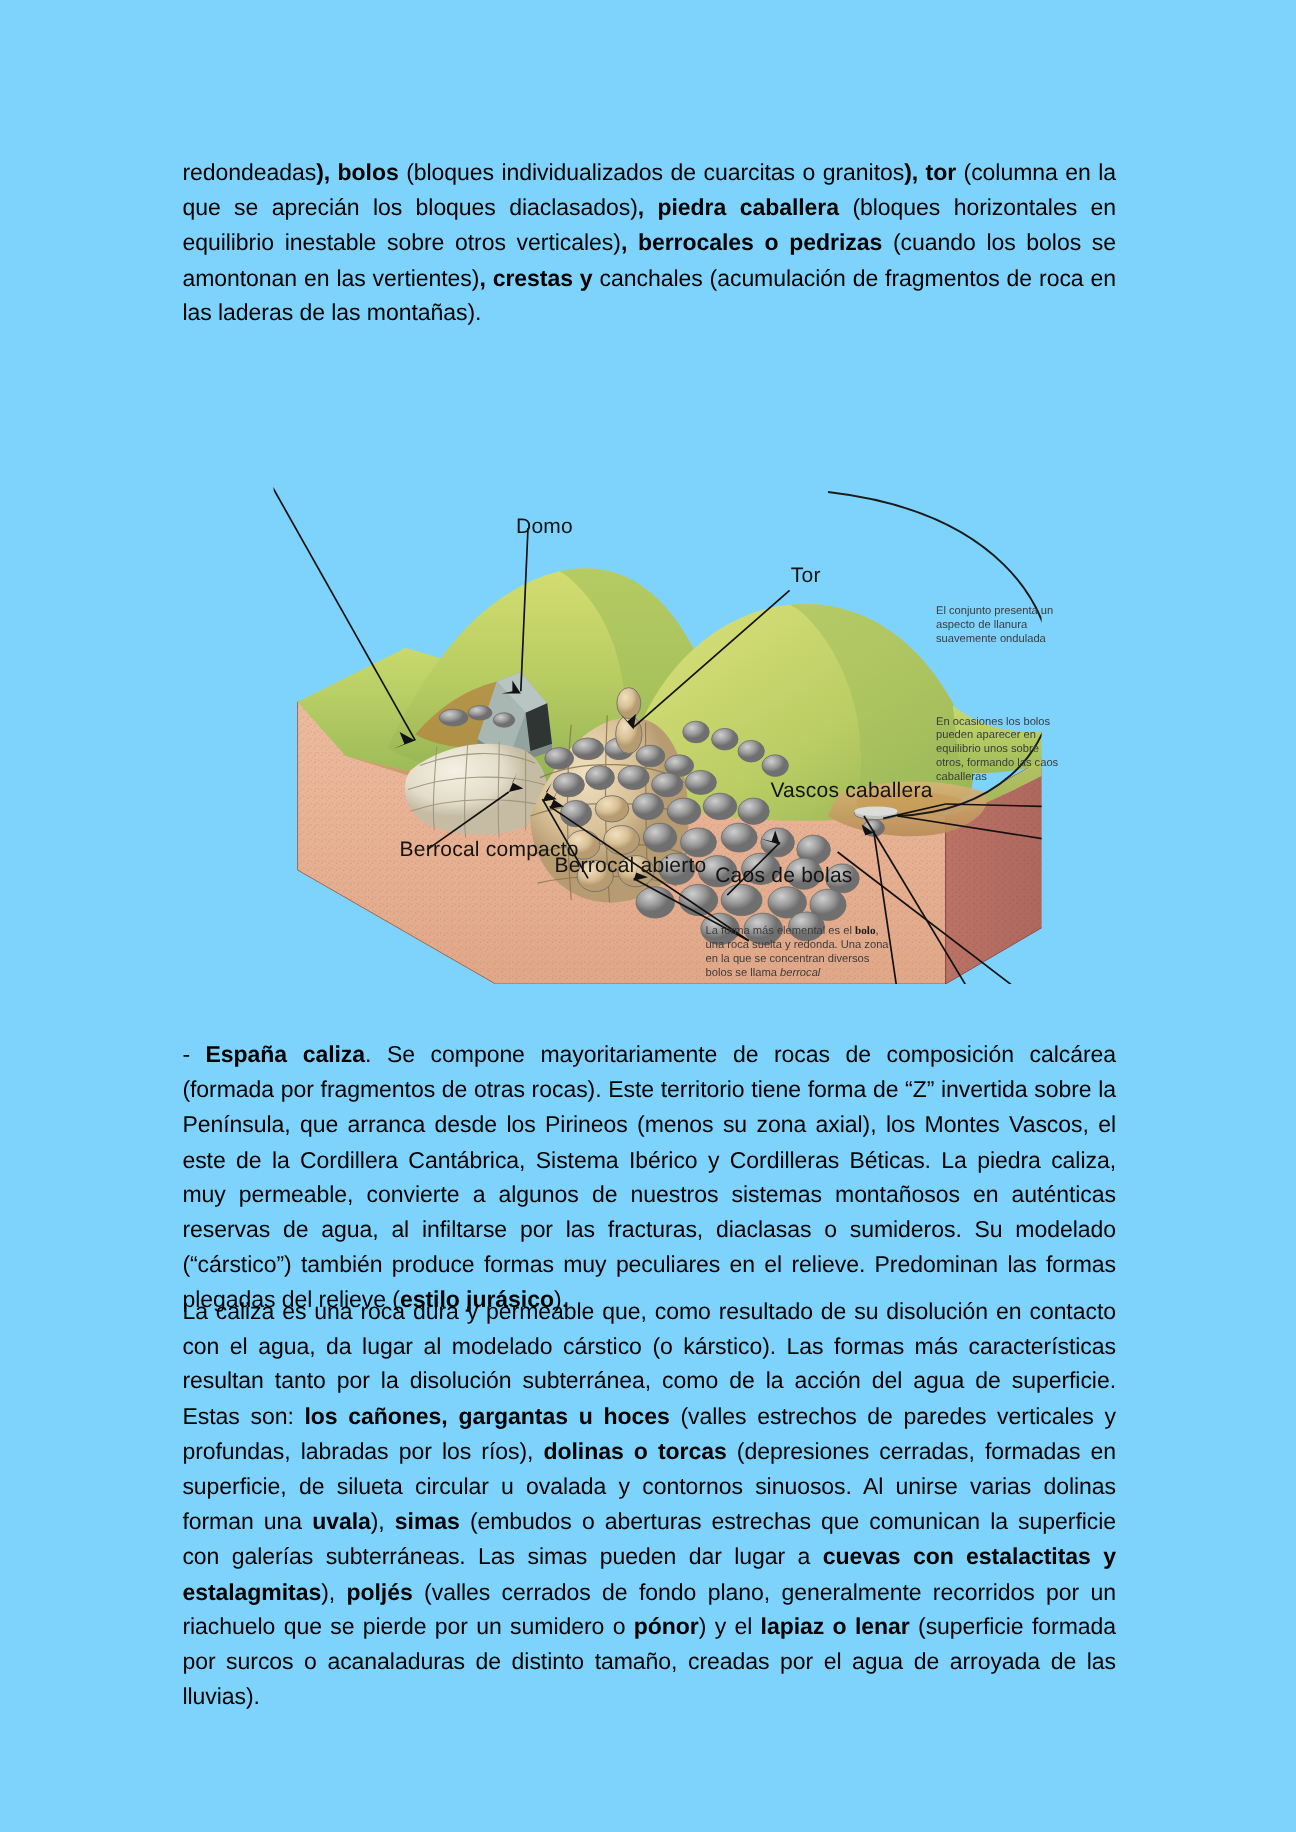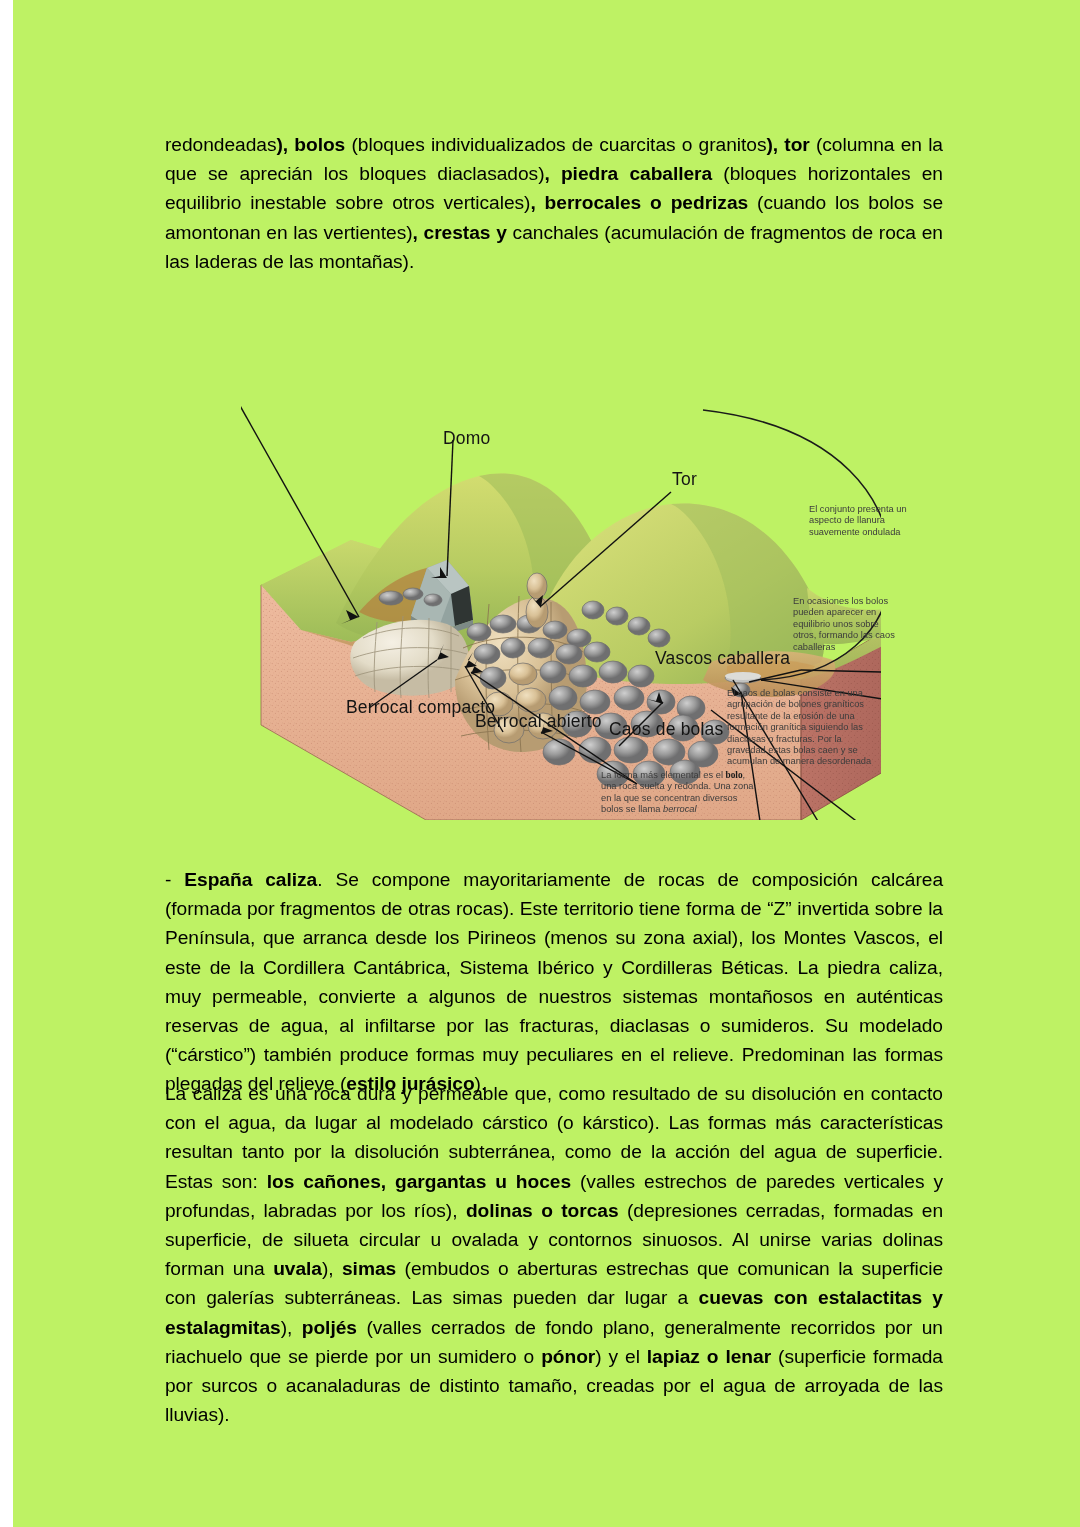--- a/index.html
+++ b/index.html
@@ -11,22 +11,21 @@
     width: 1080px;
     height: 1527px;
     position: relative;
     font-family: "Liberation Sans", sans-serif;
     color: #111111;
     overflow: hidden;
   }
   .page {
     position: absolute;
     inset: 0;
-    background: #bef264;
-    margin-left: 13px;
+    background: #7dd3fc;
   }
 
   
   .textblock {
     position: absolute;
     left: 152px;
     width: 778px;
     font-size: 19.2px;
     line-height: 29.2px;
     text-align: justify;
@@ -53,21 +52,21 @@
     position: absolute;
     font-size: 9.3px;
     line-height: 11.4px;
     color: #3c3c3c;
     font-family: "Liberation Sans", sans-serif;
   }
   .anno b { color: #1a1a1a; font-family: Liberation Serif, serif; }
   .anno i { font-style: italic; }
 
   .anno-domos { left: 240px; top: 396px; width: 86px; }
-  .anno-llanura { left: 796px; top: 504px; width: 112px; }
+  .anno-llanura { left: 780px; top: 504px; width: 112px; }
   .anno-caballeras { left: 780px; top: 596px; width: 104px; }
   .anno-caos { left: 714px; top: 688px; width: 152px; }
   .anno-bolo { left: 588px; top: 770px; width: 160px; }
 
   .dlabel {
     position: absolute;
     font-size: 17.5px;
     color: #141414;
     font-family: "Liberation Sans", sans-serif;
     letter-spacing: 0.2px;
@@ -339,21 +338,20 @@
 
   <div class="dlabel lbl-domo">Domo</div>
   <div class="dlabel lbl-tor">Tor</div>
   <div class="dlabel lbl-piedra">Vascos caballera</div>
   <div class="dlabel lbl-berrocal-compacto">Berrocal compacto</div>
   <div class="dlabel lbl-berrocal-abierto">Berrocal abierto</div>
   <div class="dlabel lbl-caos">Caos de bolas</div>
 
   <div class="anno anno-llanura">El conjunto presenta un aspecto de llanura suavemente ondulada</div>
   <div class="anno anno-caballeras">En ocasiones los bolos pueden aparecer en equilibrio unos sobre otros, formando las caos caballeras</div>
-  <div class="anno anno-caos">El caos de bolas consiste en una agrupación de bolones graníticos resultante de la erosión de una formación granítica siguiendo las diaclasas o fracturas. Por la gravedad estas bolas caen y se acumulan de manera desordenada</div>
   <div class="anno anno-bolo">
     <span>La forma más elemental es el </span><b>bolo</b><span>, una roca suelta y redonda. Una zona en la que se concentran diversos bolos se llama </span><i>berrocal</i>
   </div>
 
   <div class="textblock mid">
     <p><span>- </span><b>España caliza</b><span>. Se compone mayoritariamente de rocas de composición calcárea (formada por fragmentos de otras rocas). Este territorio tiene forma de “Z” invertida sobre la Península, que arranca desde los Pirineos (menos su zona axial), los Montes Vascos, el este de la Cordillera Cantábrica, Sistema Ibérico y Cordilleras Béticas. La piedra caliza, muy permeable, convierte a algunos de nuestros sistemas montañosos en auténticas reservas de agua, al infiltarse por las fracturas, diaclasas o sumideros. Su modelado (“cárstico”) también produce formas muy peculiares en el relieve. Predominan las formas plegadas del relieve (</span><b>estilo jurásico</b><span>).</span></p>
   </div>
 
   <div class="textblock bot">
     <p><span>La caliza es una roca dura y permeable que, como resultado de su disolución en contacto con el agua, da lugar al modelado cárstico (o kárstico). Las formas más características resultan tanto por la disolución subterránea, como de la acción del agua de superficie. Estas son: </span><b>los cañones, gargantas u hoces</b><span> (valles estrechos de paredes verticales y profundas, labradas por los ríos), </span><b>dolinas o torcas</b><span> (depresiones cerradas, formadas en superficie, de silueta circular u ovalada y contornos sinuosos. Al unirse varias dolinas forman una </span><b>uvala</b><span>), </span><b>simas</b><span> (embudos o aberturas estrechas que comunican la superficie con galerías subterráneas. Las simas pueden dar lugar a </span><b>cuevas con estalactitas y estalagmitas</b><span>), </span><b>poljés</b><span> (valles cerrados de fondo plano, generalmente recorridos por un riachuelo que se pierde por un sumidero o </span><b>pónor</b><span>) y el </span><b>lapiaz o lenar</b><span> (superficie formada por surcos o acanaladuras de distinto tamaño, creadas por el agua de arroyada de las lluvias).</span></p>

